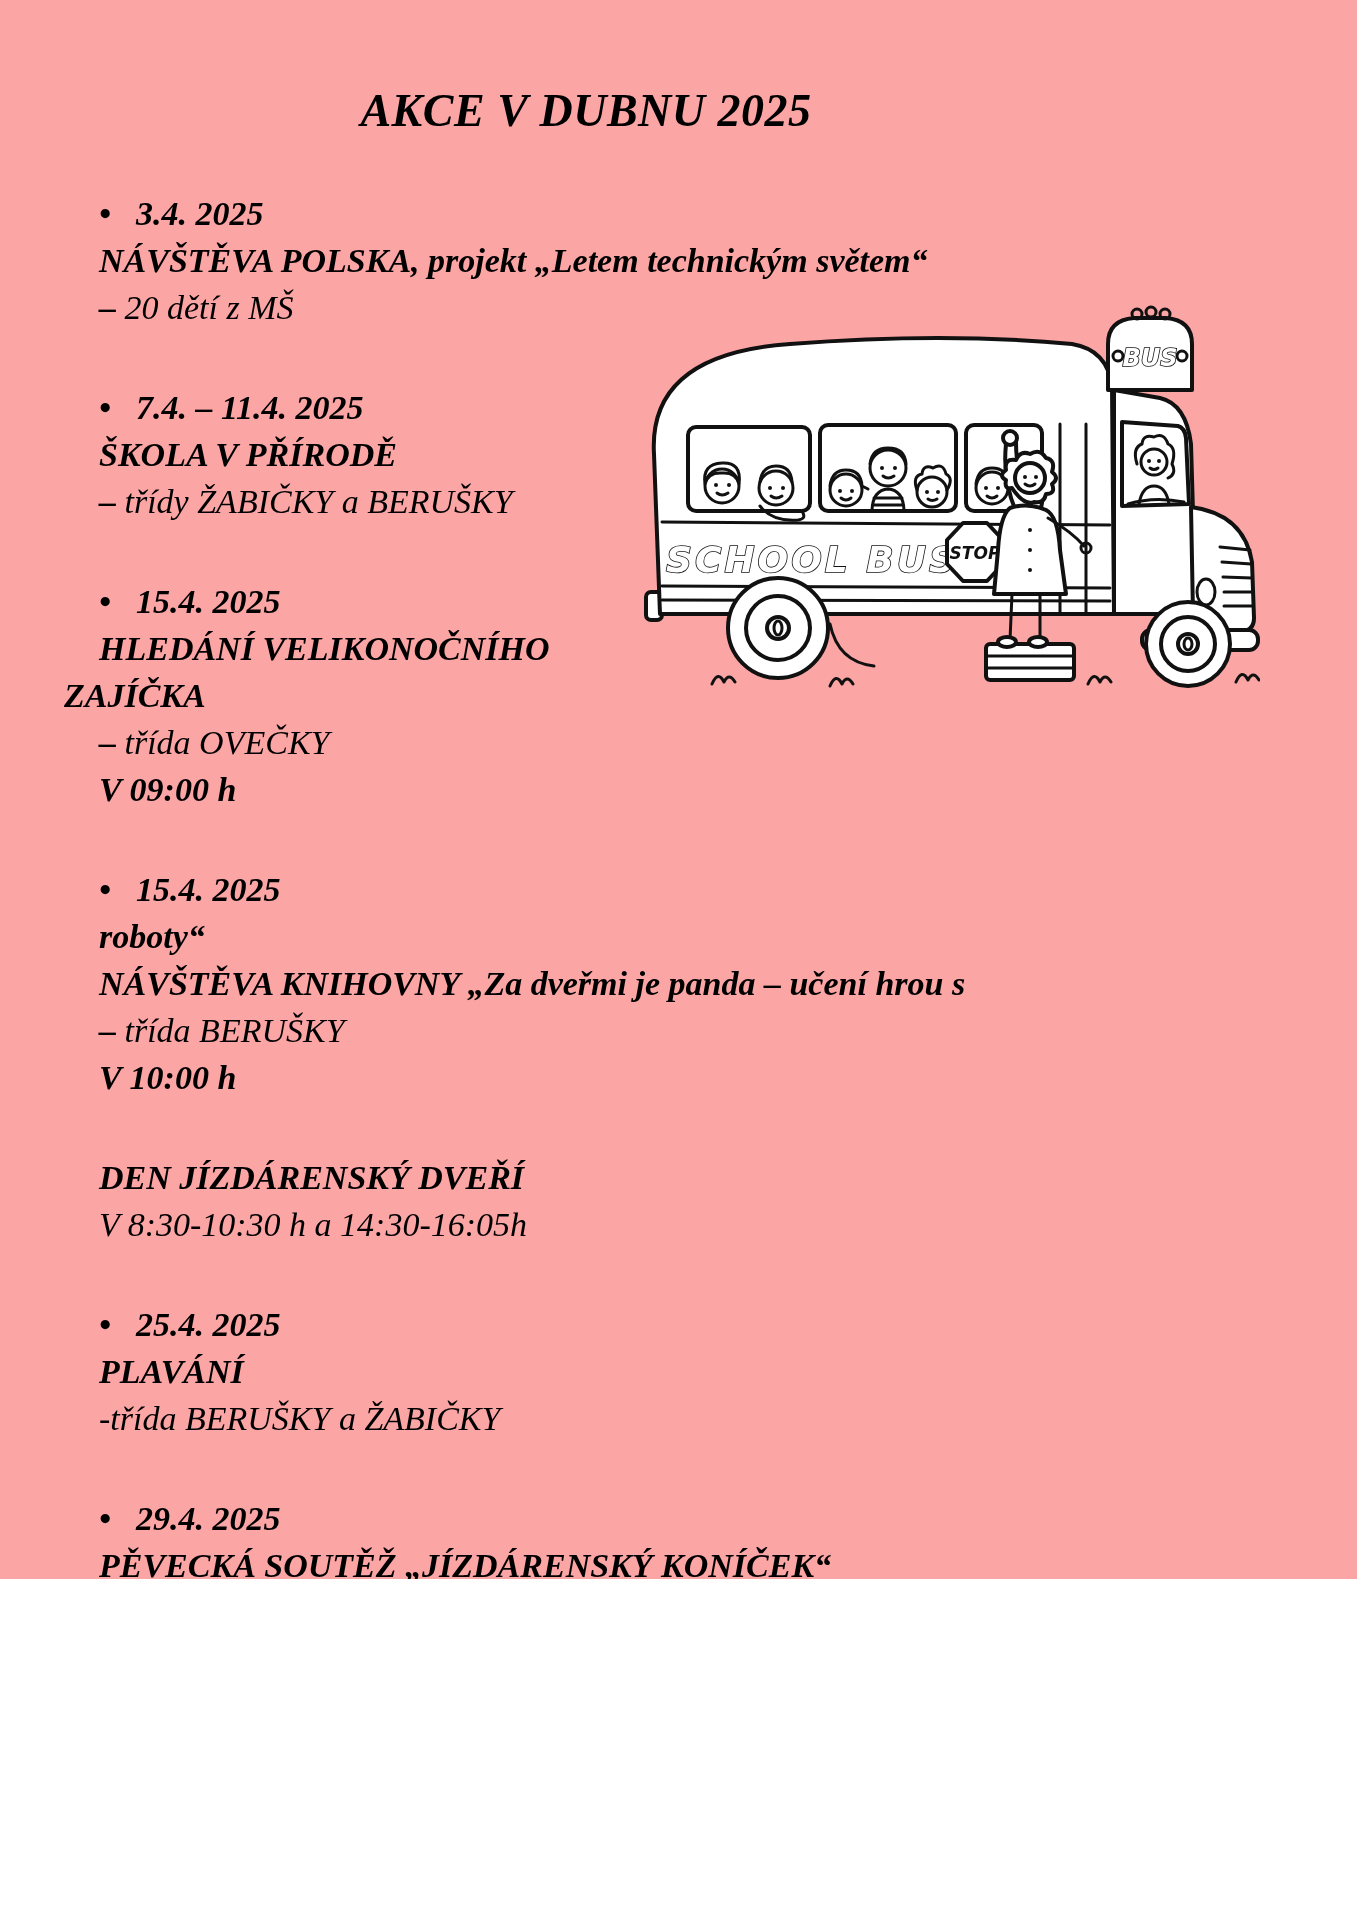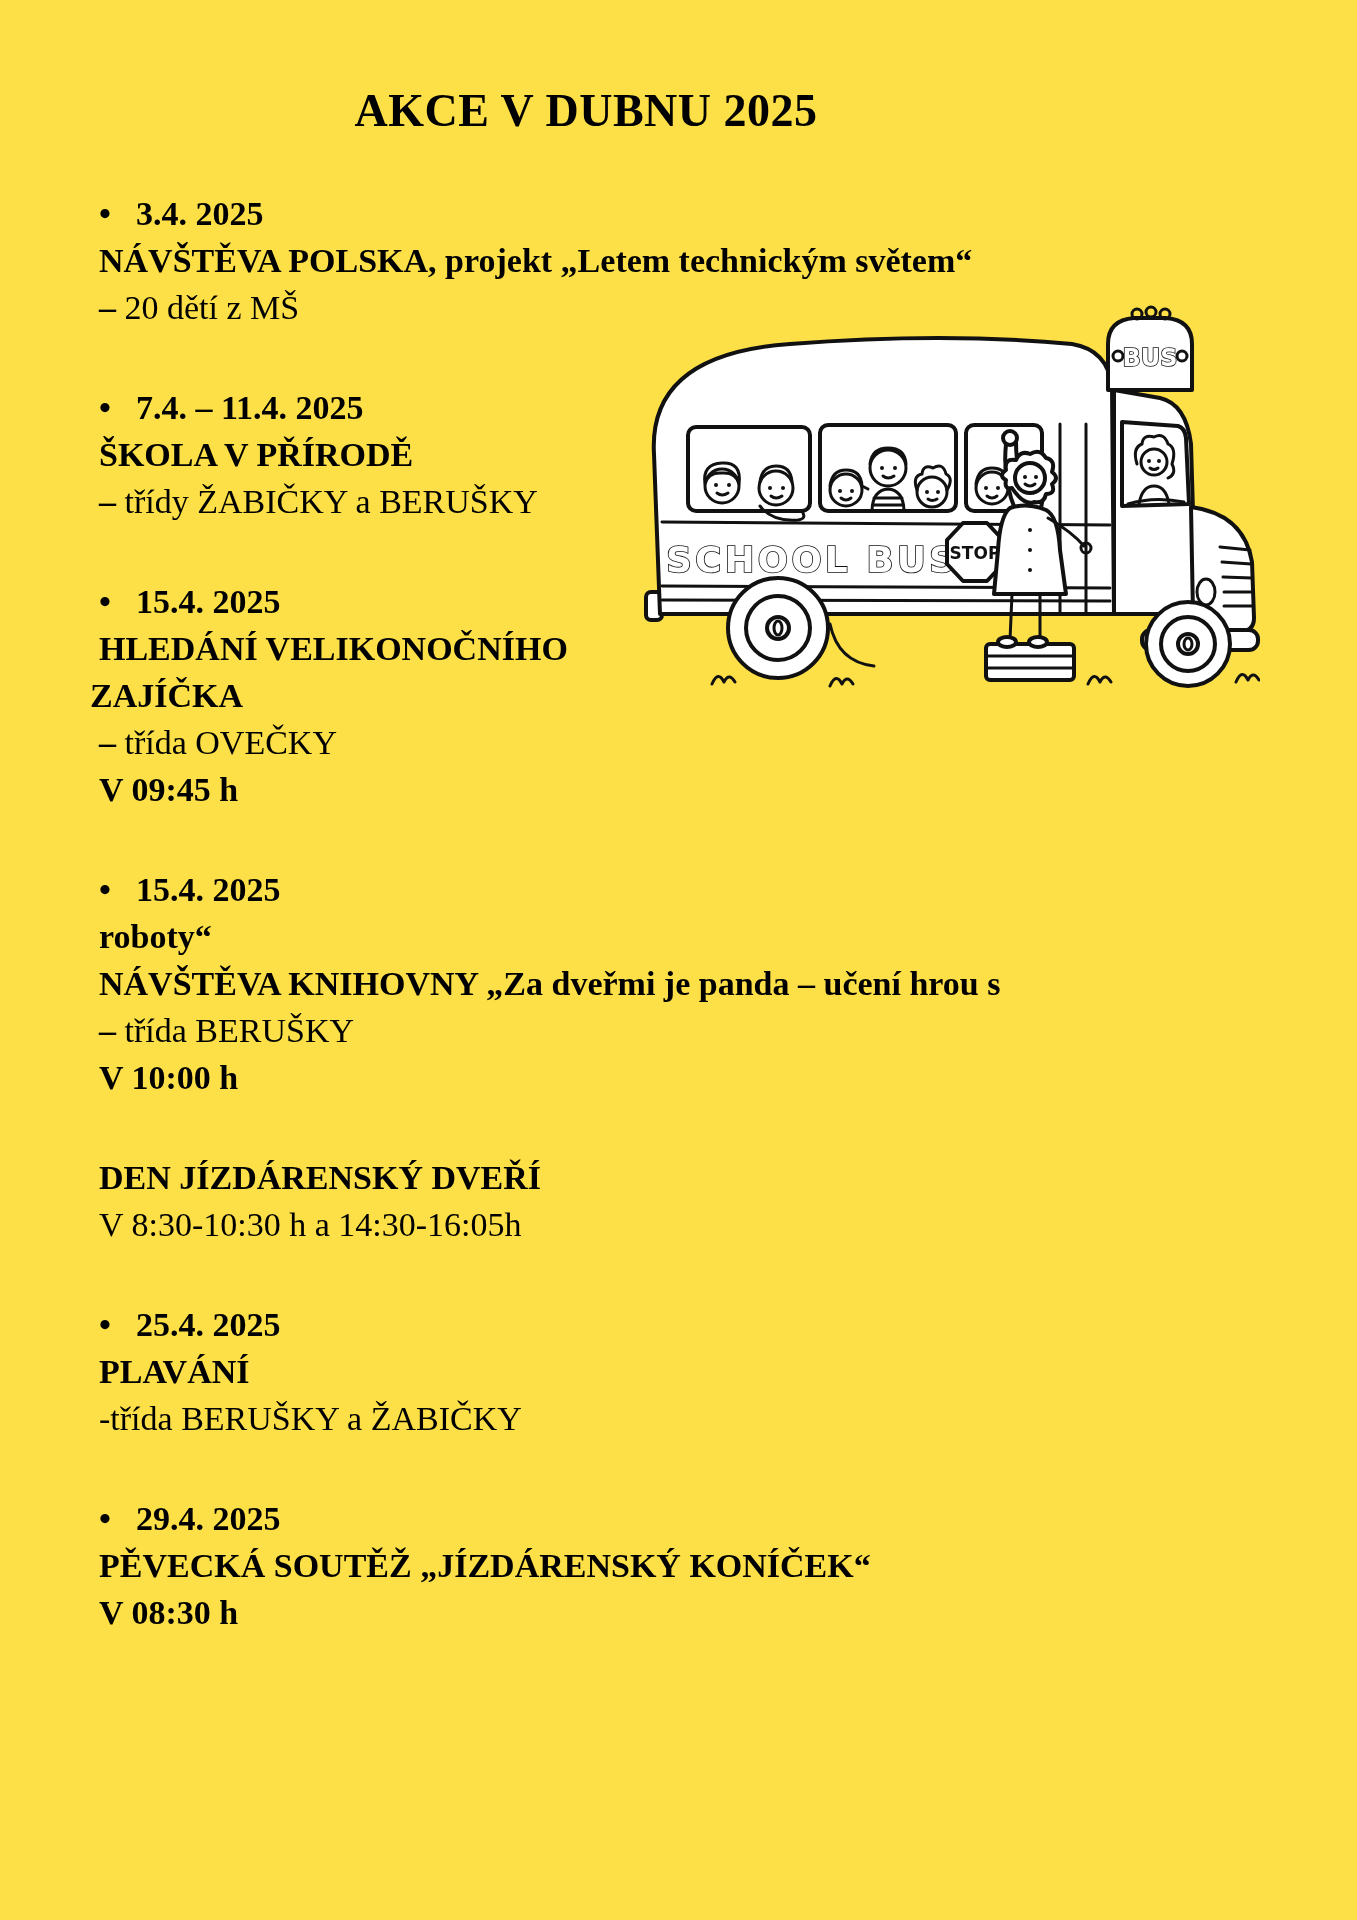--- a/index.html
+++ b/index.html
@@ -1,33 +1,34 @@
 <!DOCTYPE html>
 <html><head>
 <meta charset="utf-8">
 <style>
   html,body{margin:0;padding:0;background:#ffffff;}
   .page{
     position:relative;
-    width:1357px;height:1920px;
-    background:#fde047;color:#000000;
+    width:1357px;height:1579px;
+    background:#fca5a5;color:#000000;
     font-family:"Liberation Serif", serif;
     overflow:hidden;
+    font-style:italic;
   }
   .title{
     position:absolute;top:84px;left:0;width:1172px;
     text-align:center;
     font-size:46px;font-weight:bold;letter-spacing:0.5px;
   }
   .content{position:absolute;top:190px;left:0;right:16px;}
   .event{margin-bottom:53px;}
   .line{font-size:34px;line-height:47px;padding-left:99px;}
   .bold{font-weight:bold;}
   .bullet{display:inline-block;width:37px;font-weight:bold;}
-  .outdent{padding-left:90px;}
+  .outdent{padding-left:64px;}
   .bus-wrap{position:absolute;left:640px;top:292px;width:620px;height:398px;}
   .bus-wrap svg{width:100%;height:100%;}
   .busline{stroke:#111;fill:#fff;stroke-width:4;stroke-linecap:round;stroke-linejoin:round;}
   .busline-thin{stroke:#111;fill:none;stroke-width:3;stroke-linecap:round;stroke-linejoin:round;}
   .busfill{fill:#111;stroke:none;}
   .bustext{
     font-family:"DejaVu Sans", sans-serif;font-weight:bold;
     fill:#ffffff;stroke:#111;stroke-width:1.6;paint-order:stroke;
   }
   .bustext-solid{font-family:"DejaVu Sans", sans-serif;font-weight:bold;fill:#111;stroke:none;}
@@ -51,21 +52,21 @@
       <div class="line bold"><span class="bullet">•</span><span>7.4. – 11.4. 2025</span></div>
       <div class="line bold">ŠKOLA V PŘÍRODĚ</div>
       <div class="line"><span class="bold">–</span><span> třídy ŽABIČKY a BERUŠKY</span></div>
     </div>
 
     <div class="event">
       <div class="line bold"><span class="bullet">•</span><span>15.4. 2025</span></div>
       <div class="line bold">HLEDÁNÍ VELIKONOČNÍHO</div>
       <div class="line bold outdent">ZAJÍČKA</div>
       <div class="line"><span class="bold">–</span><span> třída OVEČKY</span></div>
-      <div class="line bold">V 09:45 h</div>
+      <div class="line bold">V 09:00 h</div>
     </div>
 
     <div class="event">
       <div class="line bold"><span class="bullet">•</span><span>15.4. 2025</span></div>
       <div class="line bold">roboty“</div>
       <div class="line bold">NÁVŠTĚVA KNIHOVNY „Za dveřmi je panda – učení hrou s</div>
       <div class="line"><span class="bold">–</span><span> třída BERUŠKY</span></div>
       <div class="line bold">V 10:00 h</div>
     </div>
 

